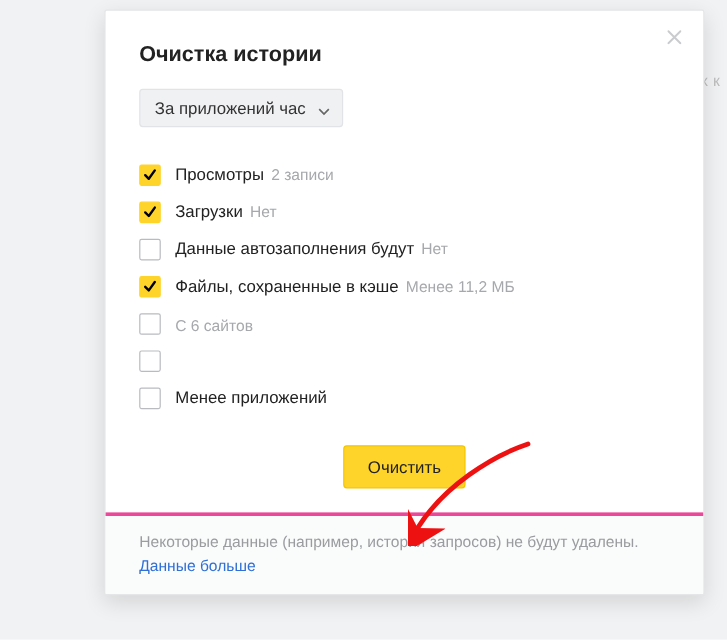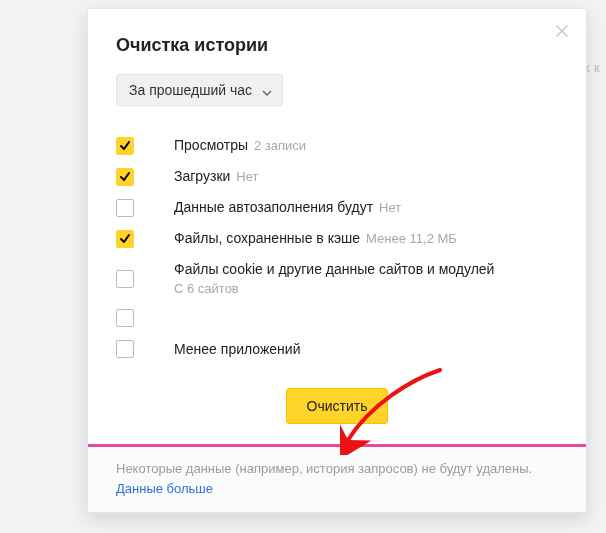--- a/index.html
+++ b/index.html
@@ -66,24 +66,23 @@
   }
   .period-select .chevron {
     margin-left: 10px;
     width: 10px;
     height: 10px;
     color: #666;
   }
   .option-list { }
   .option-row {
     display: flex;
-    align-items: center;
+    align-items: flex-end;
     padding: 6px 0;
     cursor: pointer;
-    gap: 28px;
   }
   .checkbox {
     width: 18px;
     height: 18px;
     border: 1.5px solid #b9bbc0;
     border-radius: 2px;
     flex: 0 0 18px;
     margin-right: 12px;
     margin-top: 1px;
     display: flex;
@@ -171,21 +170,21 @@
 
     <span class="close-icon">
       <svg viewBox="0 0 12 12">
           <path d="M1 1 L11 11 M11 1 L1 11" stroke="currentColor" stroke-width="1.6" stroke-linecap="round"></path>
         </svg>
     </span>
 
     <h2 class="title">Очистка истории</h2>
 
     <div class="period-select">
-      <span>За прошедший час</span>
+      <span>За приложений час</span>
       <span class="chevron">
         <svg viewBox="0 0 10 10">
             <path d="M1 3 L5 7 L9 3" fill="none" stroke="currentColor" stroke-width="1.4"></path>
           </svg>
       </span>
     </div>
 
     <div class="option-list" id="options-list">
         <div class="option-row">
           <span class="checkbox checked">
@@ -219,21 +218,20 @@
               <path d="M2 6 L5 9 L10 2" fill="none" stroke="#000" stroke-width="2" stroke-linecap="round" stroke-linejoin="round"></path>
             </svg>
           </span>
           <div class="row-text">
             <div><span class="row-main">Файлы, сохраненные в кэше</span><span class="row-hint">Менее 11,2 МБ</span></div>
           </div>
         </div>
         <div class="option-row">
           <span class="checkbox"></span>
           <div class="row-text">
-            <div><span class="row-main">Файлы cookie и другие данные сайтов и модулей</span></div>
             <div class="row-sub">С 6 сайтов</div>
           </div>
         </div>
         <div class="option-row">
           <span class="checkbox"></span>
         </div>
         <div class="option-row">
           <span class="checkbox"></span>
           <div class="row-text">
             <div><span class="row-main">Менее приложений</span></div>

